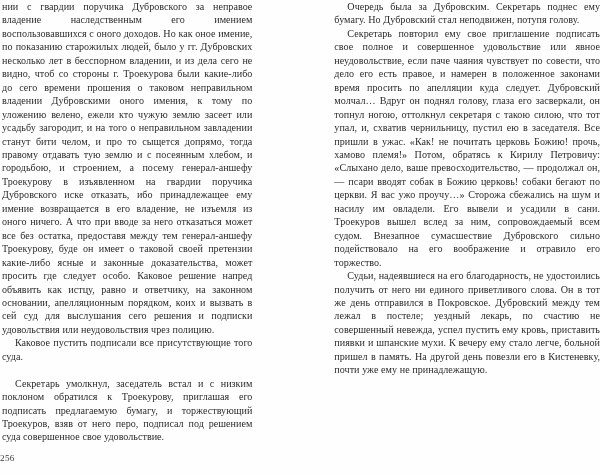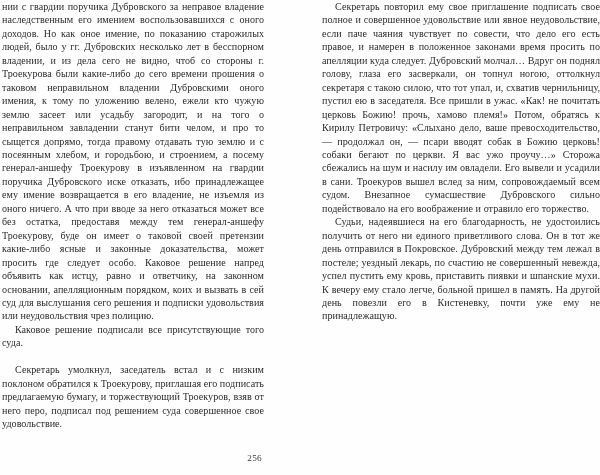--- a/index.html
+++ b/index.html
@@ -21,21 +21,21 @@
     background: #fefefe;
   }
   .columns {
     position: absolute;
     left: 0;
     top: 0;
     width: 600px;
     height: 440px;
     display: flex;
     flex-direction: row;
-    gap: 0;
+    gap: 12px;
   }
   .col {
     width: 262px;
     box-sizing: border-box;
   }
   .col-left {
     margin-left: 2px;
     margin-right: 0;
   }
   .gutter {
@@ -63,46 +63,47 @@
   .spacer-line {
     height: 13.45px;
   }
   .ital {
   }
   #page-number {
     position: absolute;
     left: 0;
     top: 452px;
     width: 262px;
-    text-align: right;
+    text-align: left;
     font-size: 9.2px;
     line-height: 12px;
     color: #3a3a3a;
     letter-spacing: 0.3px;
   }
   
   .col { filter: none; }
 </style>
 </head>
 <body>
 
 <div id="page">
 
   <div class="columns">
 
     <div class="col col-left">
       <p class="para cont">нии с гвардии поручика Дубровского за неправое владение наследственным его имением воспользовавшихся с оного доходов. Но как оное имение, по показанию старожилых людей, было у гг. Дубровских несколько лет в бесспорном владении, и из дела сего не видно, чтоб со стороны г. Троекурова были какие-либо до сего времени прошения о таковом неправильном владении Дубровскими оного имения, к тому по уложению велено, ежели кто чужую землю засеет или усадьбу загородит, и на того о неправильном завладении станут бити челом, и про то сыщется допрямо, тогда правому отдавать тую землю и с посеянным хлебом, и городьбою, и строением, а посему генерал-аншефу Троекурову в изъявленном на гвардии поручика Дубровского иске отказать, ибо принадлежащее ему имение возвращается в его владение, не изъемля из оного ничего. А что при вводе за него отказаться может все без остатка, предоставя между тем генерал-аншефу Троекурову, буде он имеет о таковой своей претензии какие-либо ясные и законные доказательства, может просить где следует особо. Каковое решение напред объявить как истцу, равно и ответчику, на законном основании, апелляционным порядком, коих и вызвать в сей суд для выслушания сего решения и подписки удовольствия или неудовольствия чрез полицию.</p>
-      <p class="para">Каковое решение подписали все присутствующие того суда.</p>
+      <p class="para">Каковое пустить подписали все присутствующие того суда.</p>
       <div class="spacer-line"></div>
       <p class="para"><span>Секретарь умолкнул, заседатель встал и с низким поклоном обратился к Троекурову, приглашая его подписать предлагаемую бумагу, и торжествующий Троекуров, взяв от него перо, подписал под </span><span class="ital">решением</span><span> суда совершенное свое удовольствие.</span></p>
     </div>
 
     <div class="gutter"></div>
 
     <div class="col col-right">
+      <p class="para">Очередь была за Дубровским. Секретарь поднес ему бумагу. Но Дубровский стал неподвижен, потупя голову.</p>
       <p class="para">Секретарь повторил ему свое приглашение подписать свое полное и совершенное удовольствие или явное неудовольствие, если паче чаяния чувствует по совести, что дело его есть правое, и намерен в положенное законами время просить по апелляции куда следует. Дубровский молчал… Вдруг он поднял голову, глаза его засверкали, он топнул ногою, оттолкнул секретаря с такою силою, что тот упал, и, схватив чернильницу, пустил ею в заседателя. Все пришли в ужас. «Как! не почитать церковь Божию! прочь, хамово племя!» Потом, обратясь к Кирилу Петровичу: «Слыхано дело, ваше превосходительство, — продолжал он, — псари вводят собак в Божию церковь! собаки бегают по церкви. Я вас ужо проучу…» Сторожа сбежались на шум и насилу им овладели. Его вывели и усадили в сани. Троекуров вышел вслед за ним, сопровождаемый всем судом. Внезапное сумасшествие Дубровского сильно подействовало на его воображение и отравило его торжество.</p>
       <p class="para">Судьи, надеявшиеся на его благодарность, не удостоились получить от него ни единого приветливого слова. Он в тот же день отправился в Покровское. Дубровский между тем лежал в постеле; уездный лекарь, по счастию не совершенный невежда, успел пустить ему кровь, приставить пиявки и шпанские мухи. К вечеру ему стало легче, больной пришел в память. На другой день повезли его в Кистеневку, почти уже ему не принадлежащую.</p>
     </div>
 
   </div>
 
   <div id="page-number">256</div>
 
 </div>
 

